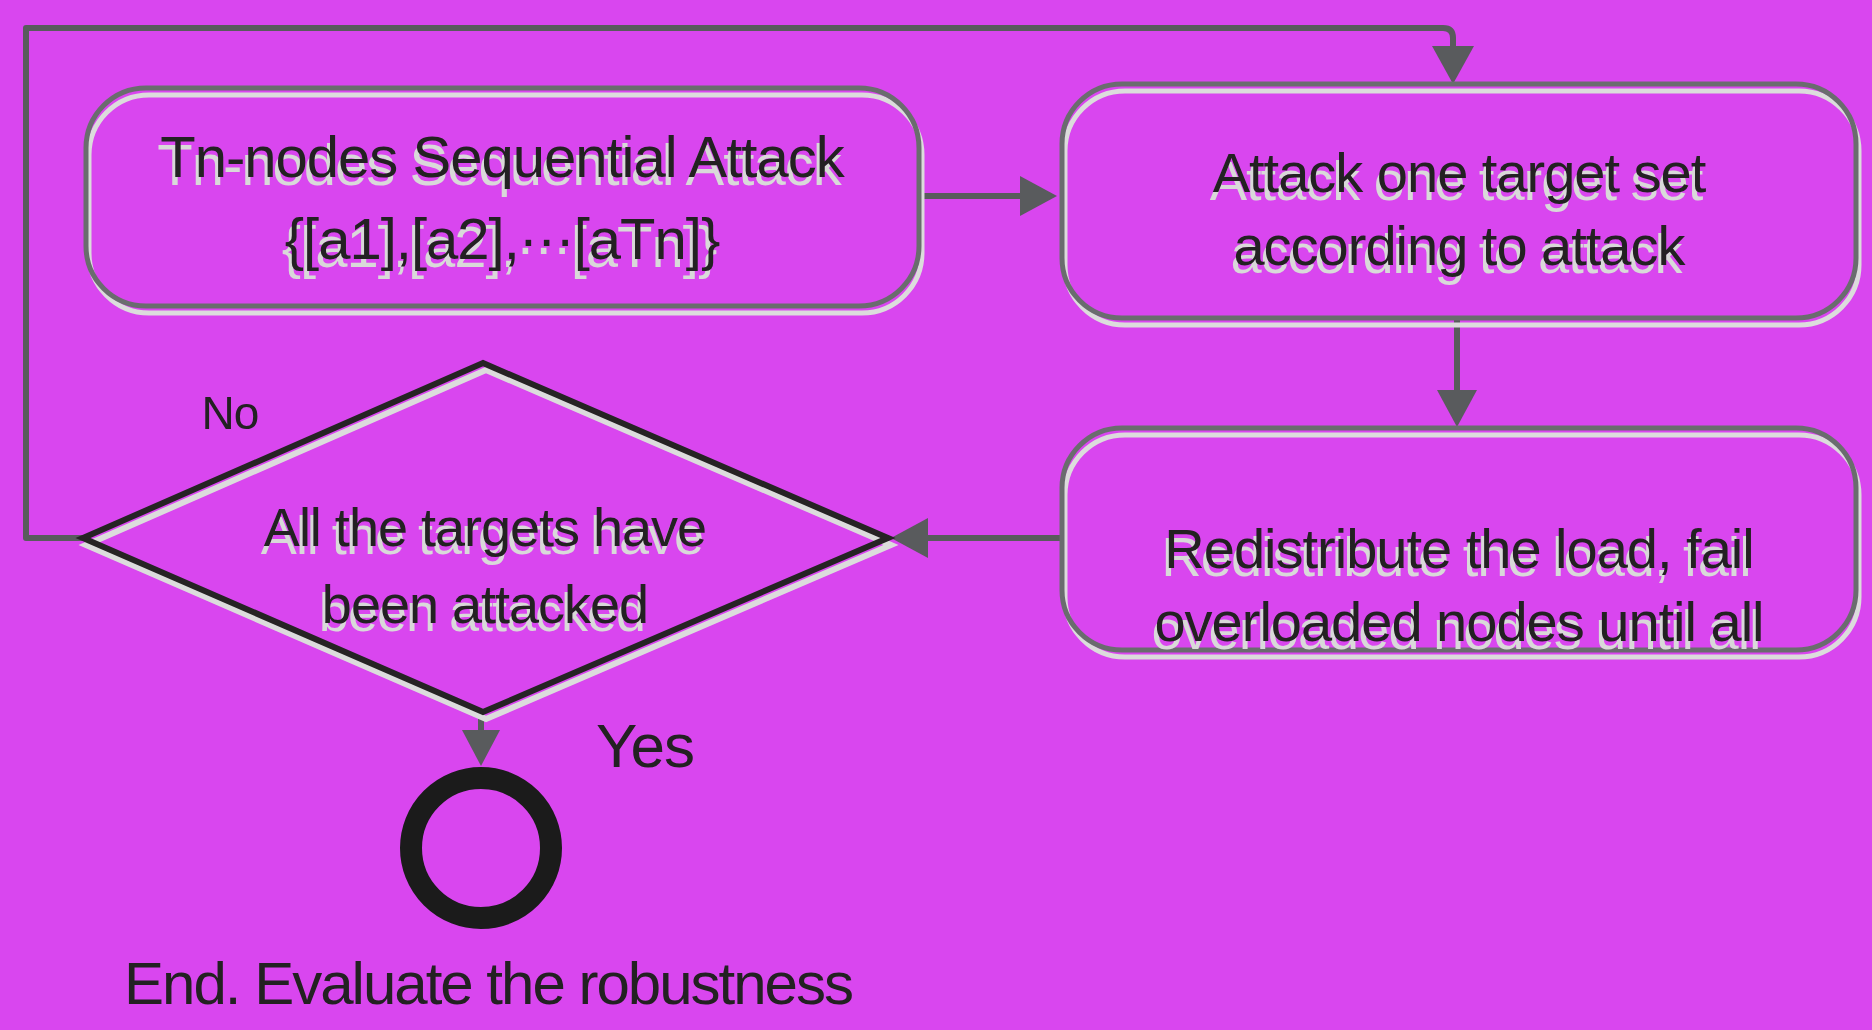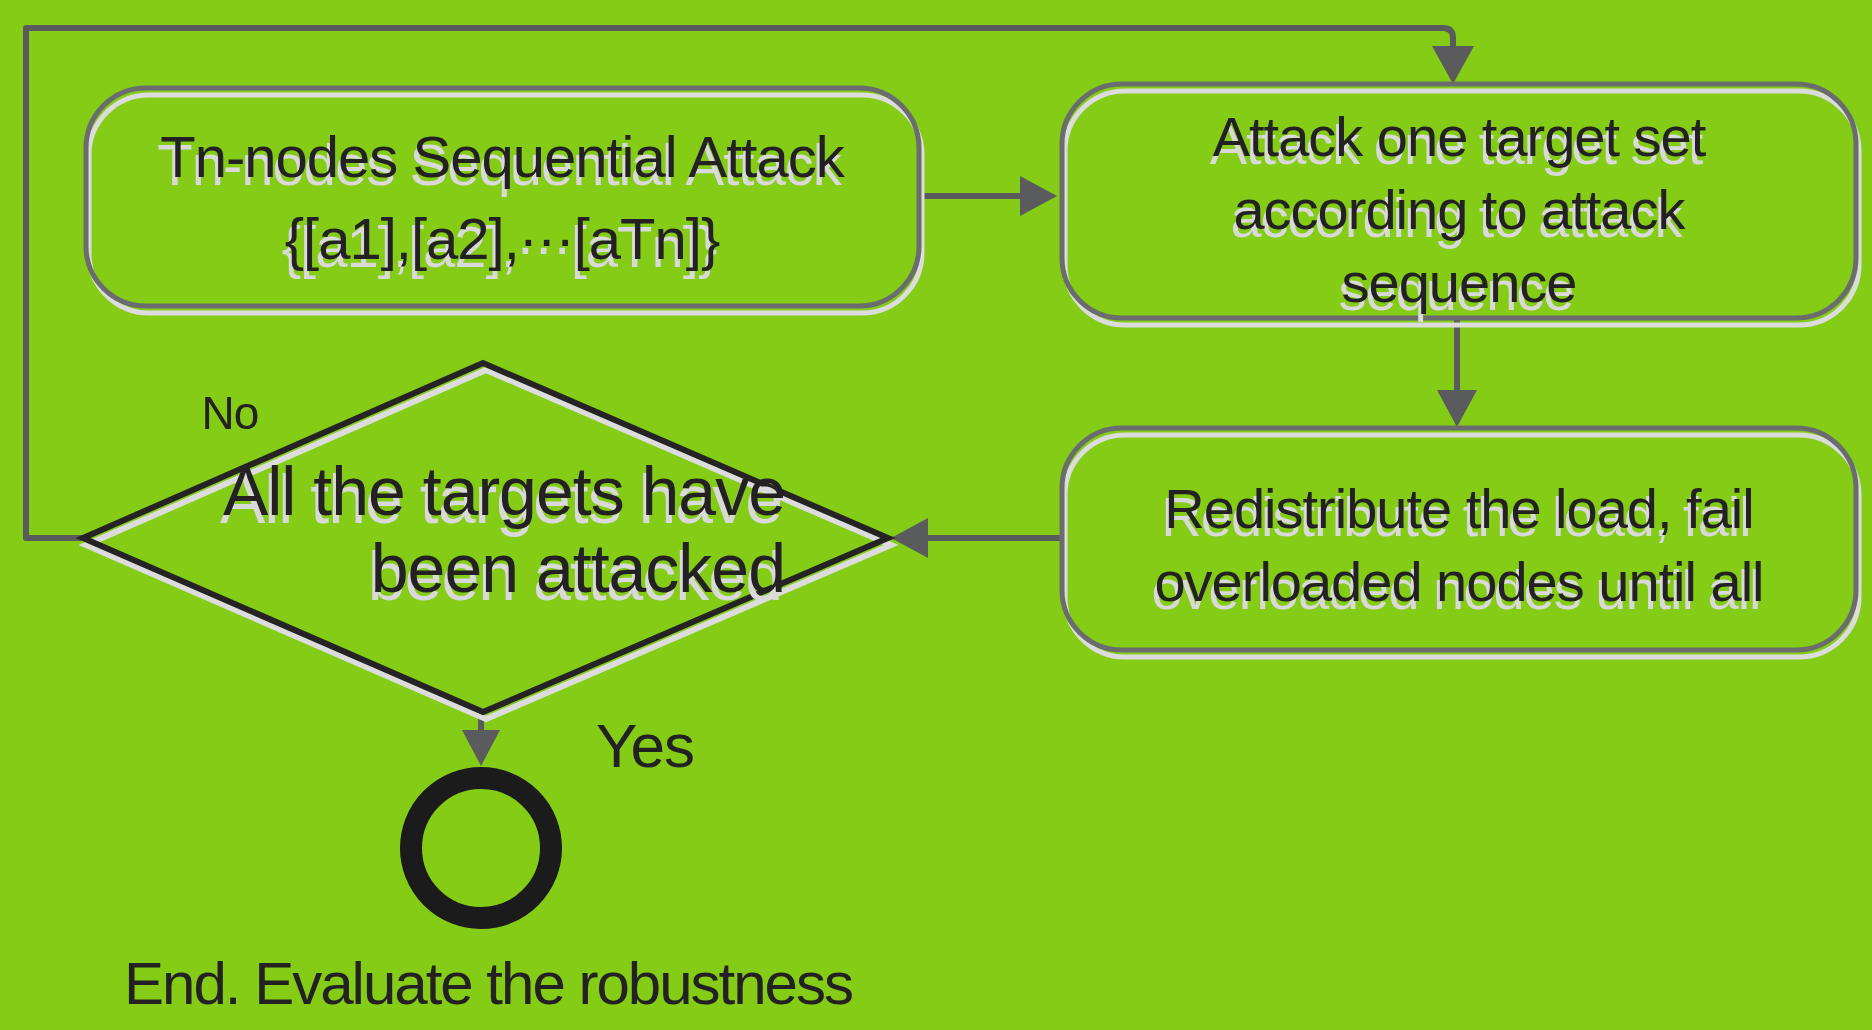--- a/index.html
+++ b/index.html
@@ -4,21 +4,21 @@
 <style>
   html, body {
     margin: 0;
     padding: 0;
     background: #ffffff;
   }
   .canvas {
     position: relative;
     width: 1872px;
     height: 1030px;
-    background: #84cc16;
+    background: #d946ef;
     font-family: "Liberation Sans", sans-serif;
     color: #232122;
     overflow: hidden;
   }
   svg.shapes {
     position: absolute;
     left: 0;
     top: 0;
   }
   .shape-shadow {
@@ -31,22 +31,22 @@
     justify-content: center;
     text-align: center;
     letter-spacing: -1px;
     color: #232122;
   }
   .node-text {
     text-shadow: -3px 8px 0 #d9d9d9;
   }
   .box1-text { left: 90px;  top: 92px;  width: 824px; height: 212px; font-size: 58px; line-height: 82px; }
   .box2-text { left: 1066px; top: 96px;  width: 786px; height: 226px; font-size: 56px; line-height: 73px; }
-  .box3-text { left: 1066px; top: 432px; width: 786px; height: 226px; font-size: 56px; line-height: 73px; }
-  .diamond-text { left: 185px; top: 452px; width: 600px; height: 156px; font-size: 68px; line-height: 77px; align-items: flex-end; }
+  .box3-text { left: 1066px; top: 432px; width: 786px; height: 226px; font-size: 56px; line-height: 73px; justify-content: flex-end; }
+  .diamond-text { left: 185px; top: 488px; width: 600px; height: 156px; font-size: 54px; line-height: 77px; }
   .label-no  { left: 150px; top: 378px; width: 160px; height: 70px; font-size: 46px; }
   .label-yes { left: 560px; top: 710px; width: 170px; height: 70px; font-size: 62px; }
   .end-text  { left: 83px;  top: 946px; width: 810px; height: 74px; font-size: 60px; letter-spacing: -2px; }
 </style>
 </head>
 <body>
 
 <div class="canvas">
 
   <svg class="shapes" width="1872" height="1030" viewBox="0 0 1872 1030">
@@ -80,21 +80,20 @@
   </svg>
 
   <div class="txt node-text box1-text">
     <div>Tn-nodes Sequential Attack</div>
     <div>{[a1],[a2],···[aTn]}</div>
   </div>
 
   <div class="txt node-text box2-text">
     <div>Attack one target set</div>
     <div>according to attack</div>
-    <div>sequence</div>
   </div>
 
   <div class="txt node-text box3-text">
     <div>Redistribute the load, fail</div>
     <div>overloaded nodes until all</div>
   </div>
 
   <div class="txt node-text diamond-text">
     <div>All the targets have</div>
     <div>been attacked</div>

